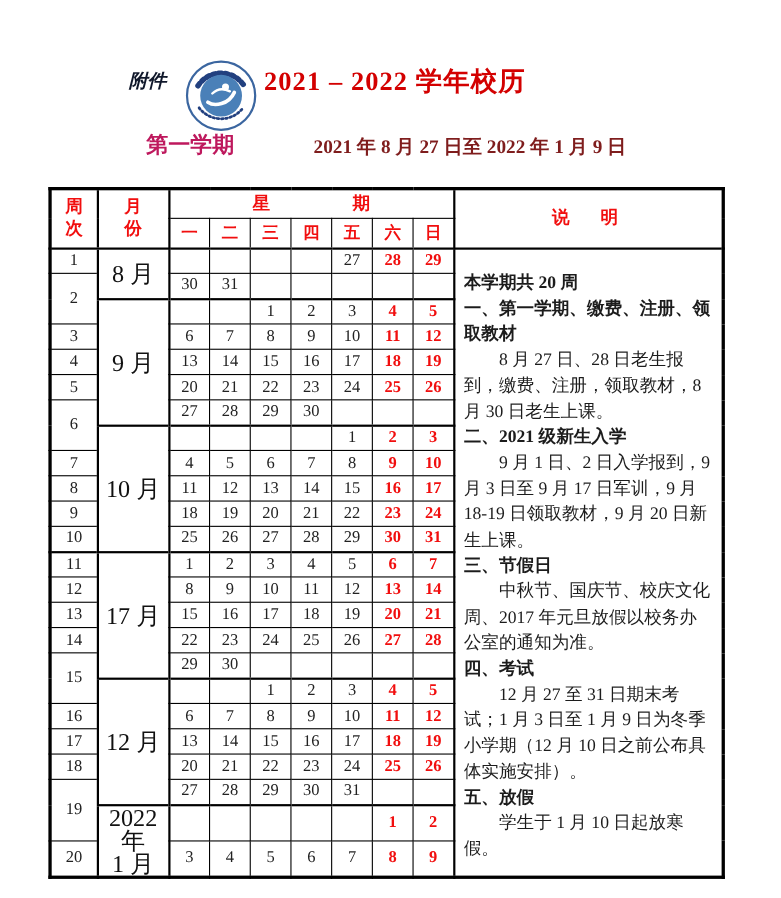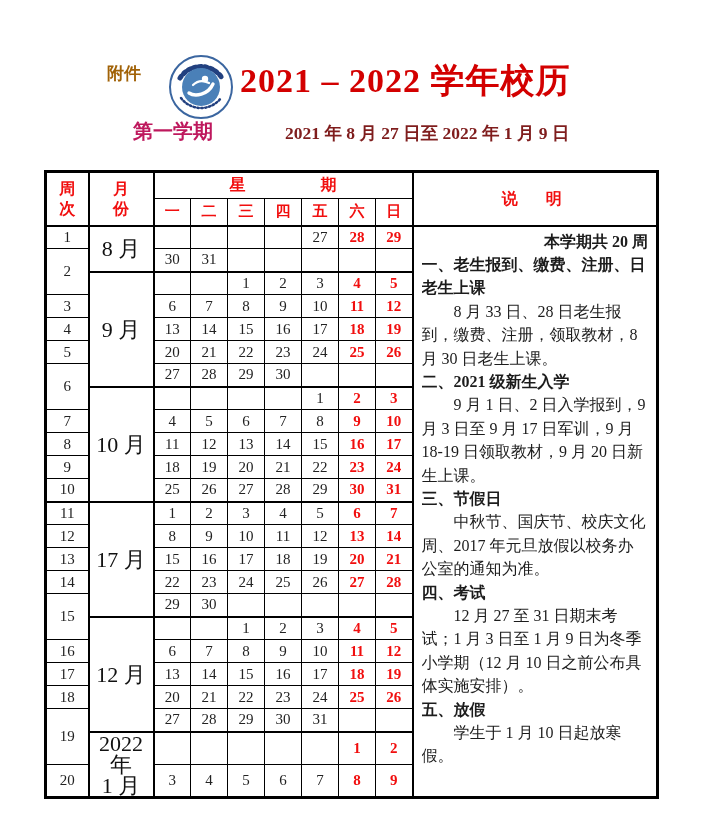--- a/index.html
+++ b/index.html
@@ -7,32 +7,33 @@
   body {
     position: relative;
     width: 710px;
     height: 816px;
     font-family: "Liberation Serif", "DejaVu Serif", serif;
     color: #1c1c1c;
   }
 
   
   .attachment {
-    position: absolute; left: 107px; top: 62px;
+    position: absolute; left: 117px; top: 62px;
     font-size: 17px; font-weight: bold;
     font-family: "Liberation Sans", sans-serif;
-    color: #a16207;
+    color: #0f172a;
+    font-style: italic;
   }
   .logo {
     position: absolute; left: 168px; top: 54px;
     width: 66px; height: 66px;
   }
   .main-title {
     position: absolute; left: 240px; top: 58px;
-    font-size: 34px; font-weight: bold;
+    font-size: 24px; font-weight: bold;
     letter-spacing: 1px;
     color: #d30000;
     white-space: nowrap;
   }
   .semester {
     position: absolute; left: 133px; top: 118px;
     font-size: 20px; font-weight: bold;
     font-family: "Liberation Sans", sans-serif;
     color: #be185d;
   }
@@ -82,21 +83,21 @@
   td.day-cell   { font-size: 15px; color: #222; }
   td.day-cell.weekend-red { color: #f10e0e; font-weight: bold; }
 
   td.notes-cell {
     border-left: 2px solid #000;
     vertical-align: top;
     text-align: left;
     padding: 3px 8px 0 8px;
   }
   .notes-inner { height: 558px; overflow: hidden; font-size: 16px; line-height: 23.4px; }
-  .notes-title { text-align: right; font-weight: bold; }
+  .notes-title { text-align: left; font-weight: bold; margin-top: 16px; }
   .note-heading { font-weight: bold; }
   .note-body { text-indent: 2em; }
 </style>
 </head>
 <body>
 
 <div class="attachment">附件</div>
 
 <div class="logo">
   <svg width="66" height="66" viewBox="0 0 66 66">
@@ -165,22 +166,22 @@
           <td class="day-cell"></td>
           <td class="day-cell"></td>
           <td class="day-cell"></td>
           <td class="day-cell"></td>
           <td class="day-cell">27</td>
           <td class="day-cell weekend-red">28</td>
           <td class="day-cell weekend-red">29</td>
           <td class="notes-cell" rowspan="24">
             <div class="notes-inner">
               <div class="notes-title">本学期共 20 周</div>
-              <div class="note-heading">一、老生报到、缴费、注册、日老生上课</div>
-              <div class="note-body">8 月 33 日、28 日老生报到，缴费、注册，领取教材，8 月 30 日老生上课。</div>
+              <div class="note-heading">一、第一学期、缴费、注册、领取教材</div>
+              <div class="note-body">8 月 27 日、28 日老生报到，缴费、注册，领取教材，8 月 30 日老生上课。</div>
               <div class="note-heading">二、2021 级新生入学</div>
               <div class="note-body">9 月 1 日、2 日入学报到，9 月 3 日至 9 月 17 日军训，9 月 18-19 日领取教材，9 月 20 日新生上课。</div>
               <div class="note-heading">三、节假日</div>
               <div class="note-body">中秋节、国庆节、校庆文化周、2017 年元旦放假以校务办公室的通知为准。</div>
               <div class="note-heading">四、考试</div>
               <div class="note-body">12 月 27 至 31 日期末考试；1 月 3 日至 1 月 9 日为冬季小学期（12 月 10 日之前公布具体实施安排）。</div>
               <div class="note-heading">五、放假</div>
               <div class="note-body">学生于 1 月 10 日起放寒假。</div>
             </div>
           </td>

